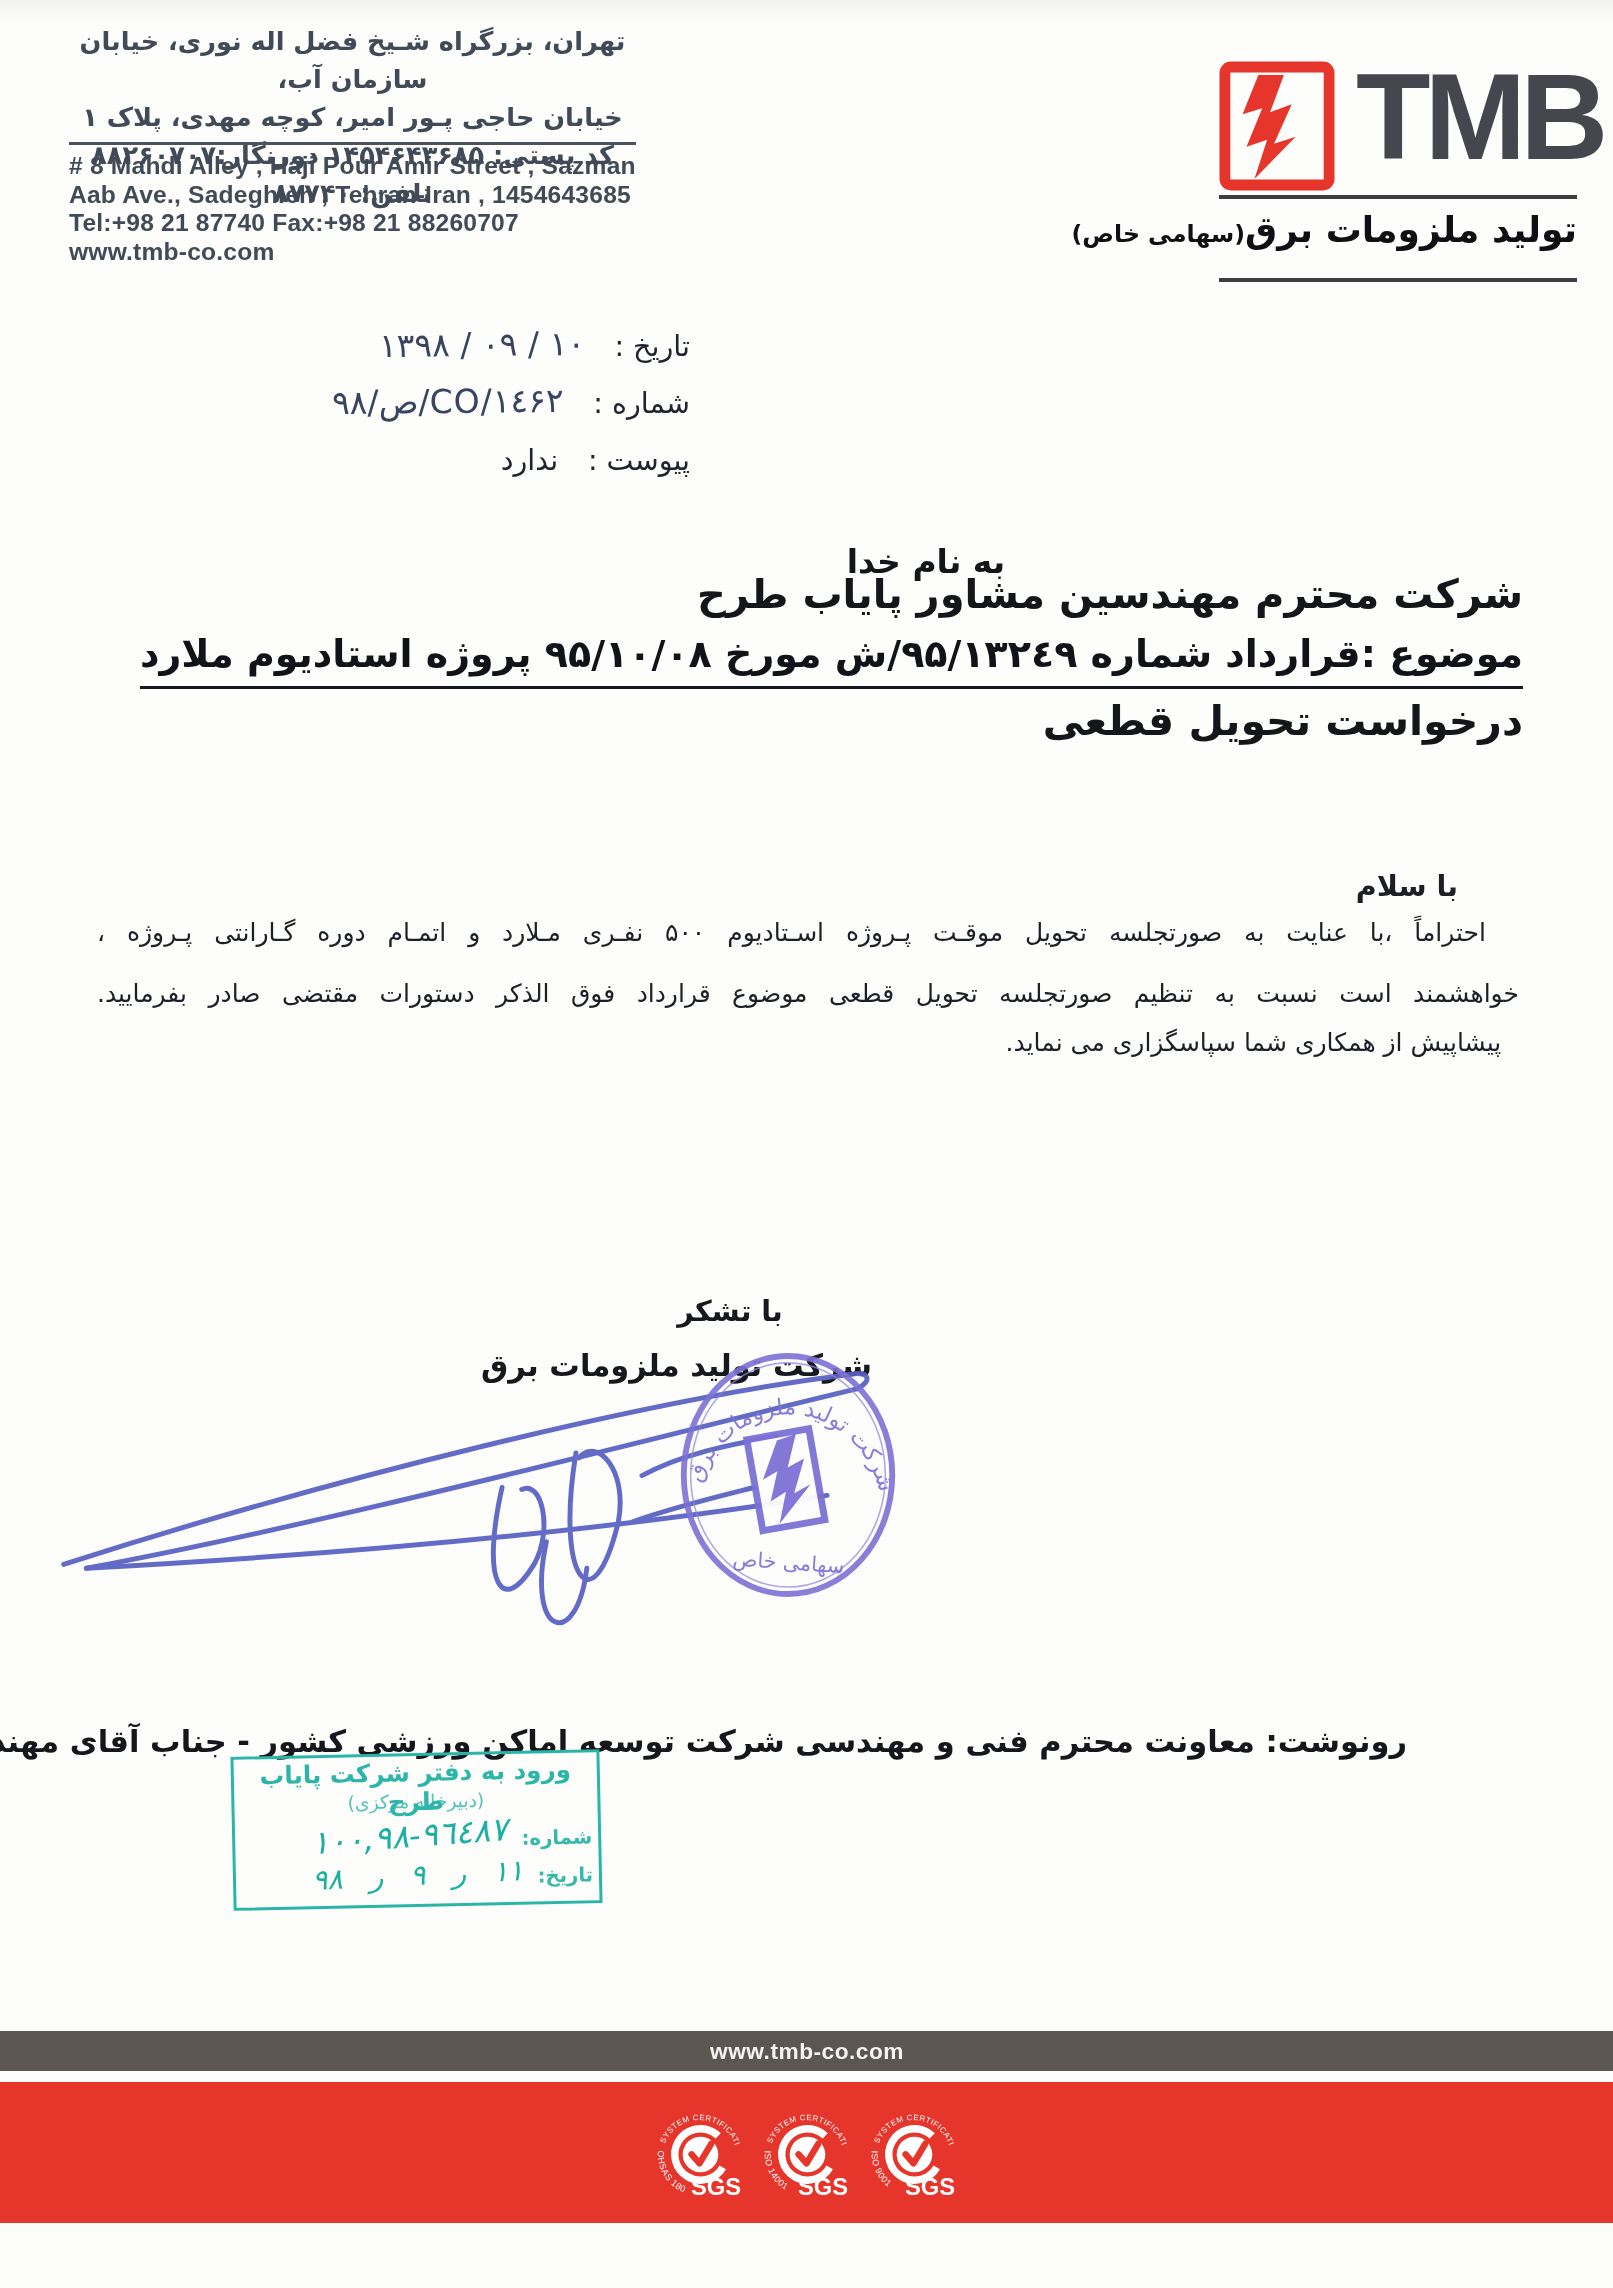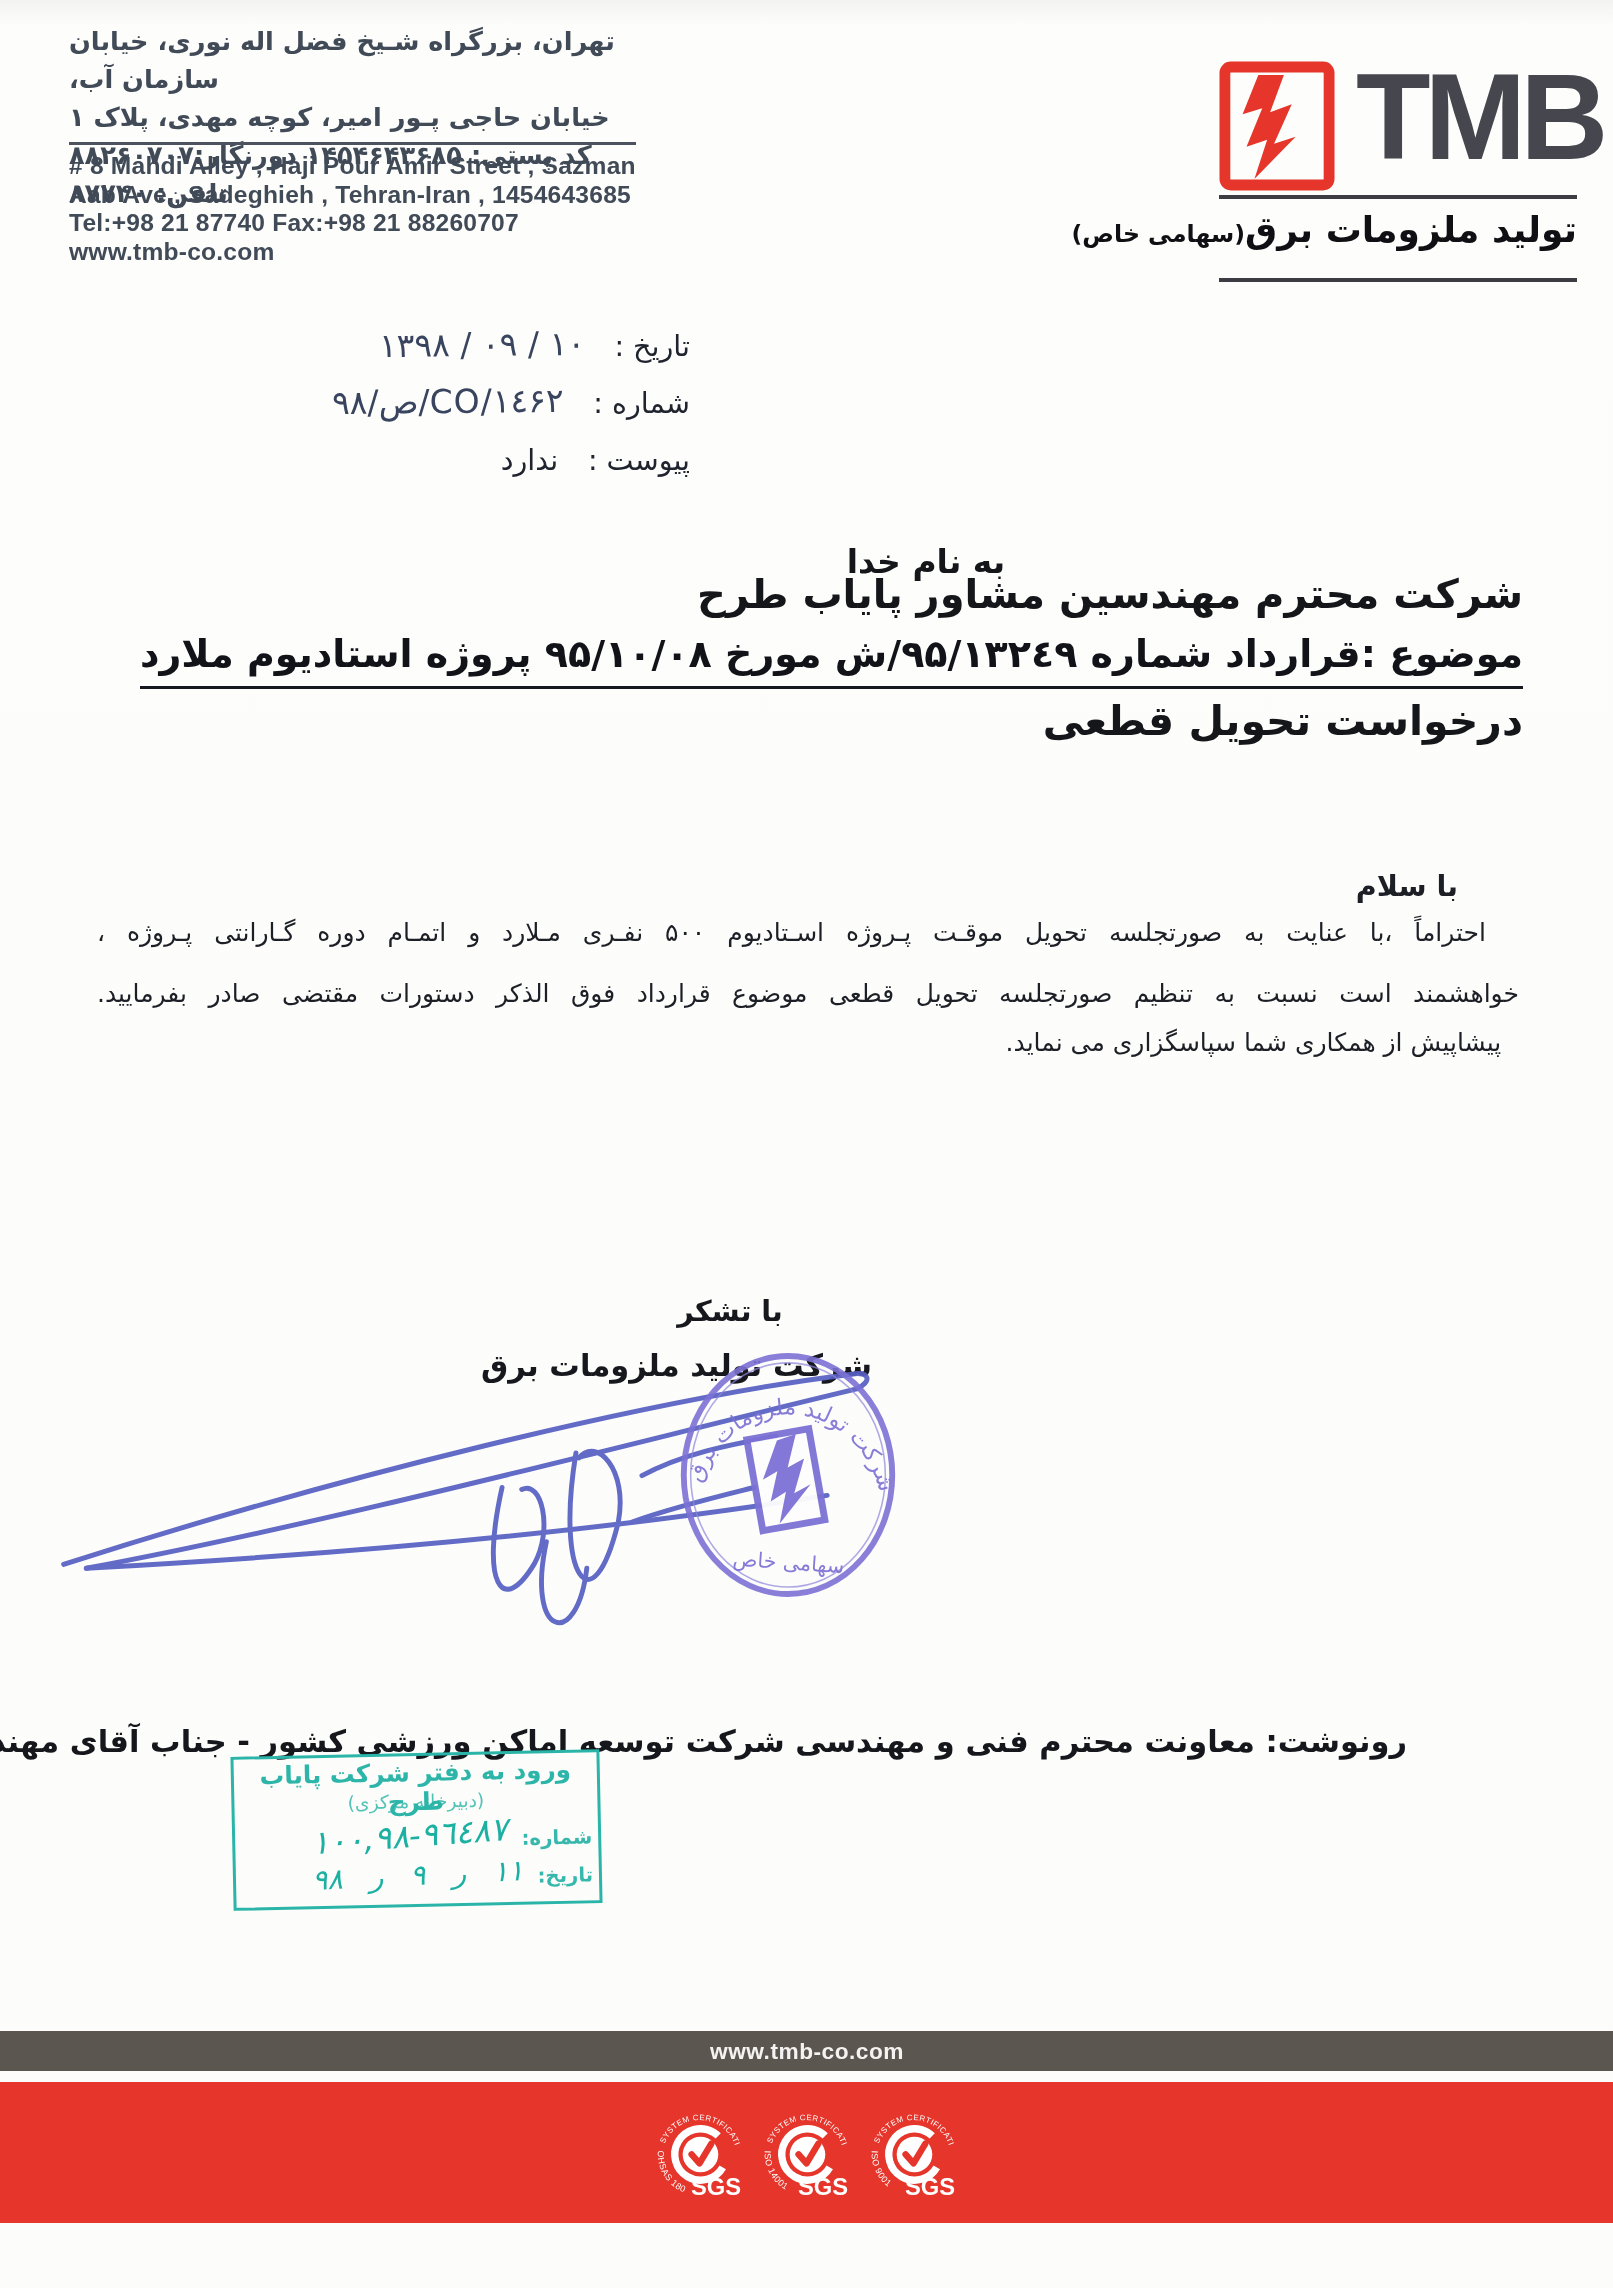--- a/index.html
+++ b/index.html
@@ -7,21 +7,21 @@
     position:relative;width:1614px;height:2288px;margin:0 auto;
     background:linear-gradient(180deg,#f3f3f1 0px,#fdfdfb 25.6px,#fcfcfa 100%);
     font-family:"DejaVu Sans",sans-serif;color:#1b1d22;overflow:hidden;
   }
   .abs{position:absolute;}
   .rtl{direction:rtl;unicode-bidi:embed;}
   .ltr{direction:ltr;unicode-bidi:embed;}
   .nowrap{white-space:nowrap;}
 
   
-  .fa-address{left:69px;top:21.7px;width:567px;text-align:left;font-size:25.6px;font-weight:bold;
+  .fa-address{left:69px;top:21.7px;width:567px;text-align:center;font-size:25.6px;font-weight:bold;
     line-height:38px;color:#414a57;}
   .head-divider{left:69px;top:142px;width:567px;height:3px;background:#4d535e;}
   .en-address{left:69px;top:152px;width:591px;font-size:24.6px;font-weight:bold;line-height:27.6px;
     color:#414a57;font-family:"Liberation Sans",sans-serif;letter-spacing:0.2px;}
   .en-address div{margin-bottom:1px;}
   .www{font-family:"Liberation Sans",sans-serif;}
 
   .logo-box{left:1219px;top:61px;width:116px;height:130px;}
   .tmb-word{left:1336px;top:43px;font-family:"Liberation Sans",sans-serif;font-weight:bold;
     font-size:122px;line-height:148px;letter-spacing:-5.9px;color:#46464e;padding-left:20px;}

